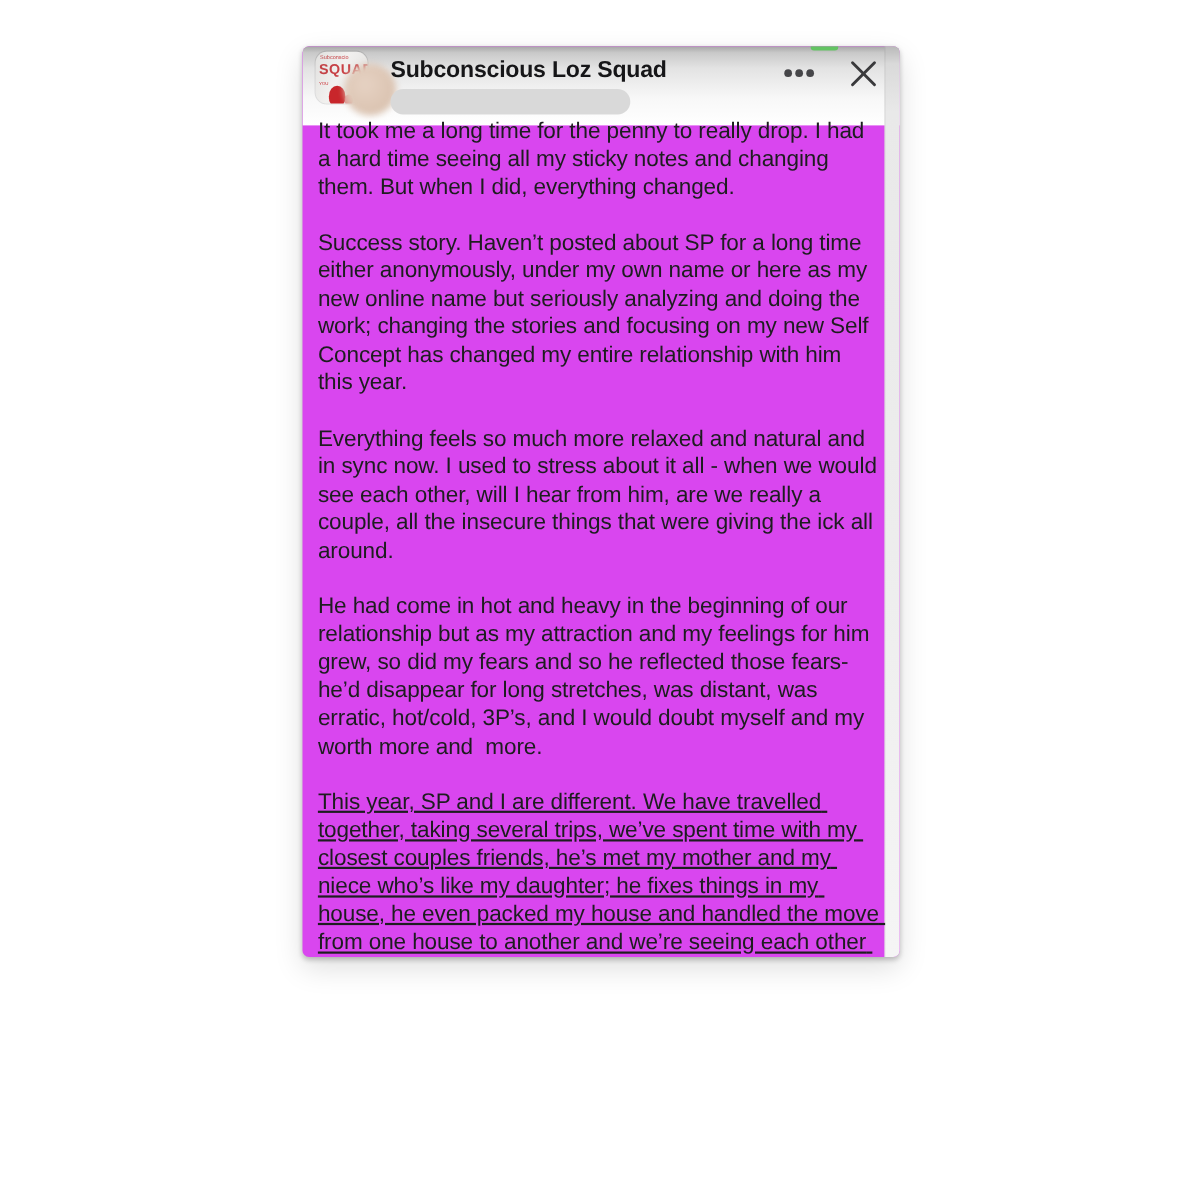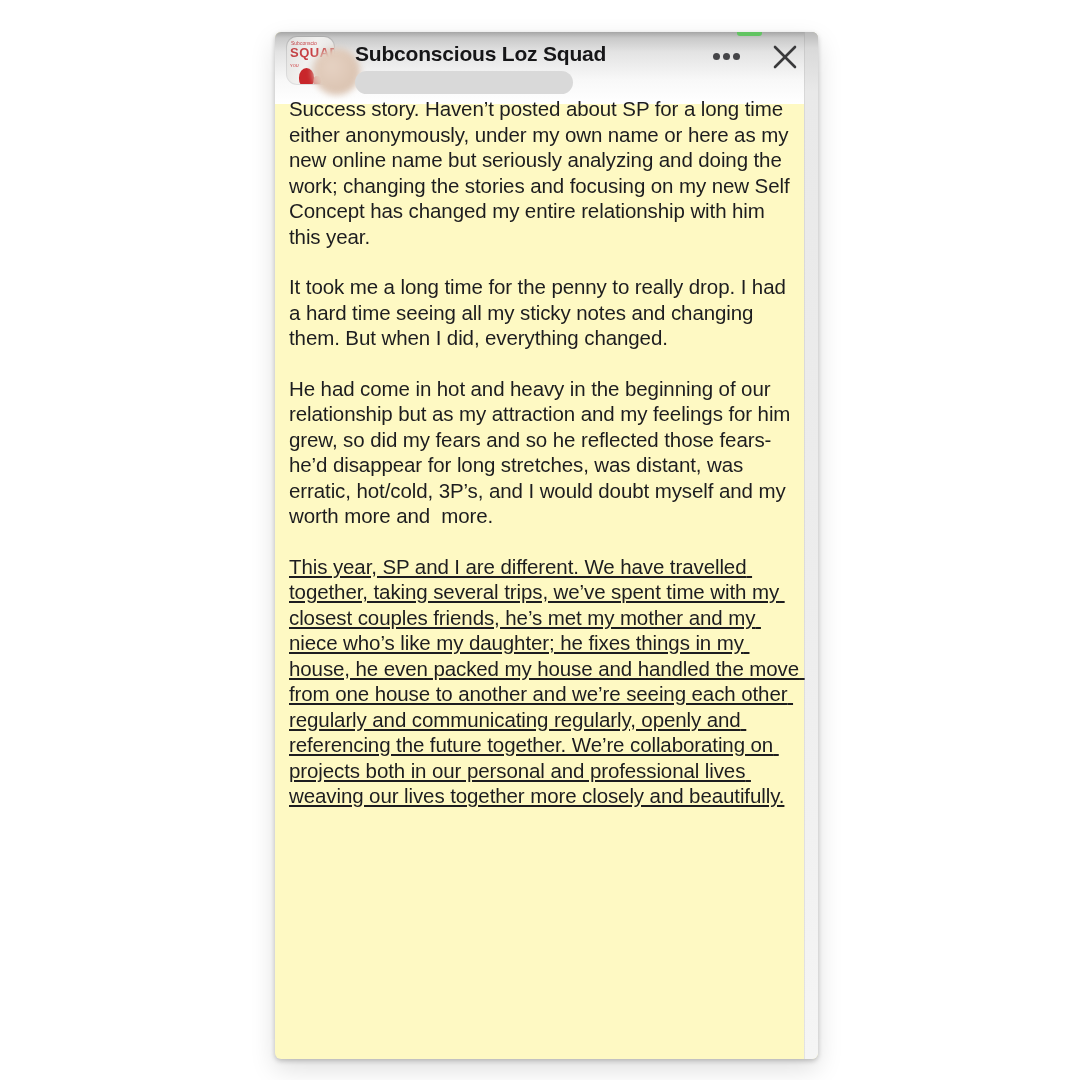--- a/index.html
+++ b/index.html
@@ -9,24 +9,24 @@
     height: 1080px;
     background: #ffffff;
     font-family: "Liberation Sans", "DejaVu Sans", sans-serif;
     overflow: hidden;
   }
 
   
   .card {
     position: absolute;
     left: 275px;
-    top: 32px;
+    top: 42px;
     width: 543px;
-    height: 1027px;
-    background: #fef9c3;
+    height: 828px;
+    background: #d946ef;
     border-radius: 6px;
     box-shadow: 0 2px 5px rgba(0,0,0,0.22), 0 10px 26px rgba(0,0,0,0.13);
     overflow: hidden;
   }
 
   
   .gutter {
     position: absolute;
     top: 0; right: 0; bottom: 0;
     width: 13px;
@@ -229,19 +229,20 @@
     <div class="close-button">
       <svg width="26" height="26" viewBox="0 0 26 26">
         <line x1="3" y1="3" x2="23" y2="23" stroke="#3a3a3c" stroke-width="2.6" stroke-linecap="round"></line>
         <line x1="23" y1="3" x2="3" y2="23" stroke="#3a3a3c" stroke-width="2.6" stroke-linecap="round"></line>
       </svg>
     </div>
 
   </div>
 
   <div class="post-text">
+      <p class="para">It took me a long time for the penny to really drop. I had a hard time seeing all my sticky notes and changing them. But when I did, everything changed.</p>
       <p class="para">Success story. Haven’t posted about SP for a long time either anonymously, under my own name or here as my new online name but seriously analyzing and doing the work; changing the stories and focusing on my new Self Concept has changed my entire relationship with him this year.</p>
-      <p class="para">It took me a long time for the penny to really drop. I had a hard time seeing all my sticky notes and changing them. But when I did, everything changed.</p>
+      <p class="para">Everything feels so much more relaxed and natural and in sync now. I used to stress about it all - when we would see each other, will I hear from him, are we really a couple, all the insecure things that were giving the ick all around.</p>
       <p class="para">He had come in hot and heavy in the beginning of our relationship but as my attraction and my feelings for him grew, so did my fears and so he reflected those fears- he’d disappear for long stretches, was distant, was erratic, hot/cold, 3P’s, and I would doubt myself and my worth more and  more.</p>
       <p class="para">This year, SP and I are different. We have travelled together, taking several trips, we’ve spent time with my closest couples friends, he’s met my mother and my niece who’s like my daughter; he fixes things in my house, he even packed my house and handled the move from one house to another and we’re seeing each other regularly and communicating regularly, openly and referencing the future together. We’re collaborating on projects both in our personal and professional lives weaving our lives together more closely and beautifully.</p>
     </div>
 
 </div>
 
 </body></html>

